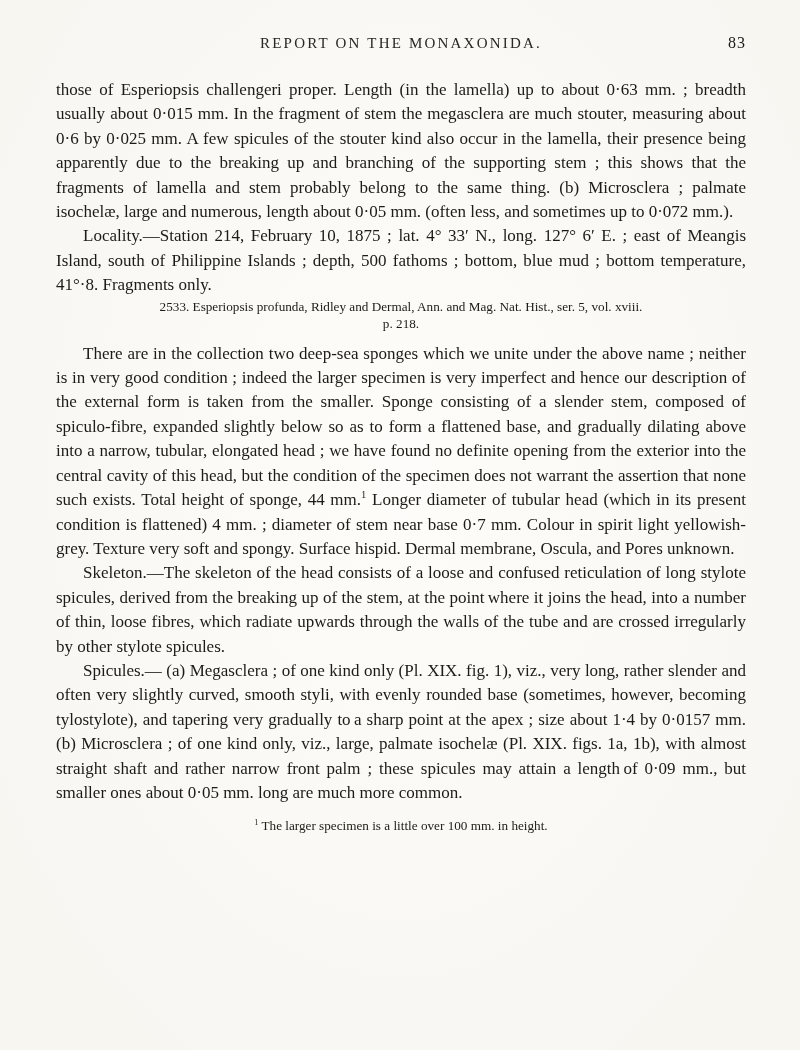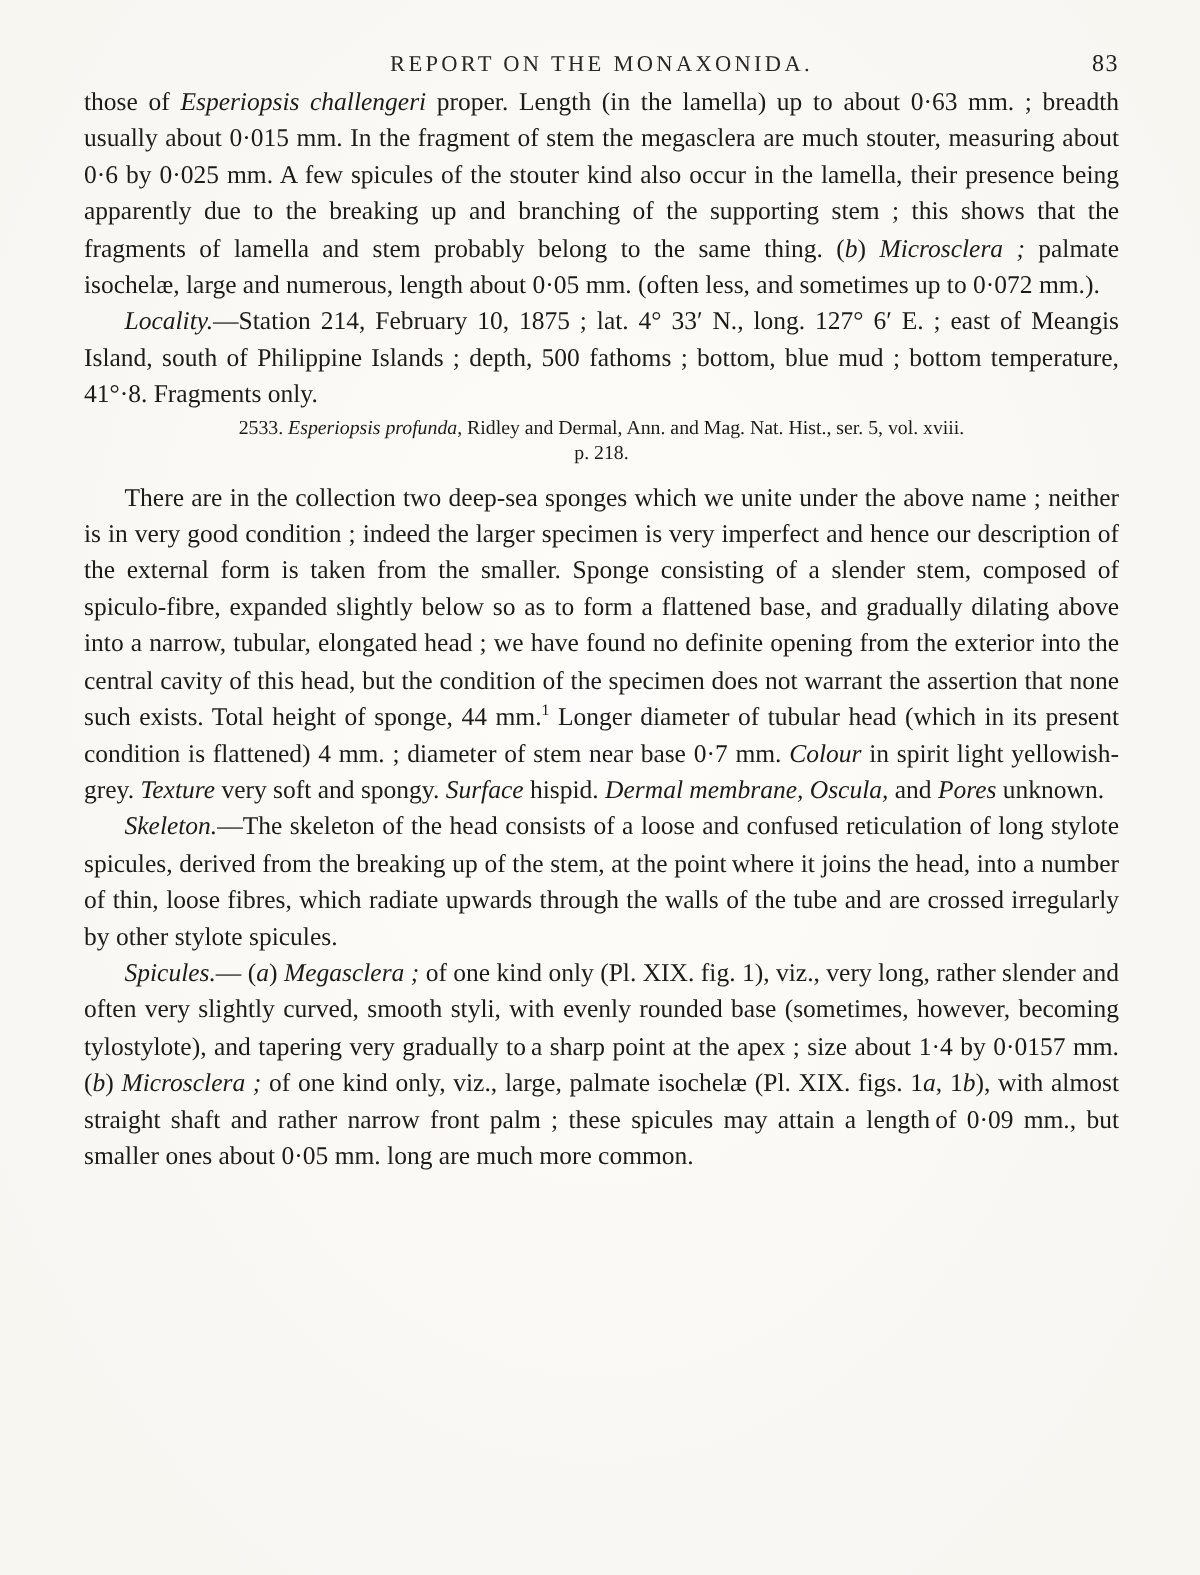--- a/index.html
+++ b/index.html
@@ -18,20 +18,21 @@
     height: 1050px;
     padding: 34px 54px 0 56px;
     background:
       radial-gradient(ellipse at 50% 45%, rgba(255,255,255,0.5), rgba(0,0,0,0.015) 85%),
       #fbfaf5;
   }
   .header {
     position: relative;
     text-align: center;
     height: 22px;
+    margin-bottom: 22px;
   }
   .running-title {
     font-size: 15px;
     letter-spacing: 2.2px;
     color: #2a2623;
   }
   .page-number {
     position: absolute;
     right: 0;
     top: 0;
@@ -55,21 +56,21 @@
     text-align: left;
   }
   .block.citation {
     font-size: 13.2px;
     line-height: 17.5px;
     text-align: center;
     text-indent: 0;
     margin: 0 0 0 0;
   }
   .block.citation + .block.paragraph { margin-top: 9px; }
-  .it { font-style: italic; }
+  .it { }
   sup {
     font-size: 0.62em;
     line-height: 0;
     vertical-align: super;
   }
   .footnote {
     margin-top: 12px;
     font-size: 13.2px;
     line-height: 17px;
     text-align: center;
@@ -88,13 +89,14 @@
   <div class="body-text">
       <p class="block continuation"><span>those of </span><span class="it">Esperiopsis challengeri</span><span> proper.  Length (in the lamella) up to about 0·63 mm.&nbsp;; breadth usually about 0·015 mm.  In the fragment of stem the megasclera are much stouter, measuring about 0·6 by 0·025 mm.  A few spicules of the stouter kind also occur in the lamella, their presence being apparently due to the breaking up and branching of the supporting stem&nbsp;; this shows that the fragments of lamella and stem probably belong to the same thing.  (</span><span class="it">b</span><span>) </span><span class="it">Microsclera&nbsp;;</span><span> palmate isochelæ, large and numerous, length about 0·05 mm. (often less, and sometimes up to 0·072 mm.).</span></p>
       <p class="block paragraph"><span class="it">Locality.</span><span>—Station 214, February 10, 1875&nbsp;; lat. 4° 33′ N., long. 127° 6′ E.&nbsp;; east of Meangis Island, south of Philippine Islands&nbsp;; depth, 500 fathoms&nbsp;; bottom, blue mud&nbsp;; bottom temperature, 41°·8.  Fragments only.</span></p>
       <p class="block citation"><span>2533. </span><span class="it">Esperiopsis profunda</span><span>, Ridley and Dermal, Ann. and Mag. Nat. Hist., ser. 5, vol. xviii.</span></p>
       <p class="block citation"><span>p. 218.</span></p>
       <p class="block paragraph"><span>There are in the collection two deep-sea sponges which we unite under the above name&nbsp;; neither is in very good condition&nbsp;; indeed the larger specimen is very imperfect and hence our description of the external form is taken from the smaller.  Sponge consisting of a slender stem, composed of spiculo-fibre, expanded slightly below so as to form a flattened base, and gradually dilating above into a narrow, tubular, elongated head&nbsp;; we have found no definite opening from the exterior into the central cavity of this head, but the condition of the specimen does not warrant the assertion that none such exists.  Total height of sponge, 44 mm.</span><sup>1</sup><span>  Longer diameter of tubular head (which in its present condition is flattened) 4 mm.&nbsp;; diameter of stem near base 0·7 mm.  </span><span class="it">Colour</span><span> in spirit light yellowish-grey.  </span><span class="it">Texture</span><span> very soft and spongy.  </span><span class="it">Surface</span><span> hispid.  </span><span class="it">Dermal membrane, Oscula,</span><span> and </span><span class="it">Pores</span><span> unknown.</span></p>
       <p class="block paragraph"><span class="it">Skeleton.</span><span>—The skeleton of the head consists of a loose and confused reticulation of long stylote spicules, derived from the breaking up of the stem, at the point where it joins the head, into a number of thin, loose fibres, which radiate upwards through the walls of the tube and are crossed irregularly by other stylote spicules.</span></p>
       <p class="block paragraph"><span class="it">Spicules.</span><span>— (</span><span class="it">a</span><span>) </span><span class="it">Megasclera&nbsp;;</span><span> of one kind only (Pl. XIX. fig. 1), viz., very long, rather slender and often very slightly curved, smooth styli, with evenly rounded base (sometimes, however, becoming tylostylote), and tapering very gradually to a sharp point at the apex&nbsp;; size about 1·4 by 0·0157 mm.  (</span><span class="it">b</span><span>) </span><span class="it">Microsclera&nbsp;;</span><span> of one kind only, viz., large, palmate isochelæ (Pl. XIX. figs. 1</span><span class="it">a</span><span>, 1</span><span class="it">b</span><span>), with almost straight shaft and rather narrow front palm&nbsp;; these spicules may attain a length of 0·09 mm., but smaller ones about 0·05 mm. long are much more common.</span></p>
     </div>
 
+  <div class="footnote"><sup>1</sup><span> The larger specimen is a little over 100 mm. in height.</span></div>
 </div>
 
 </body></html>

